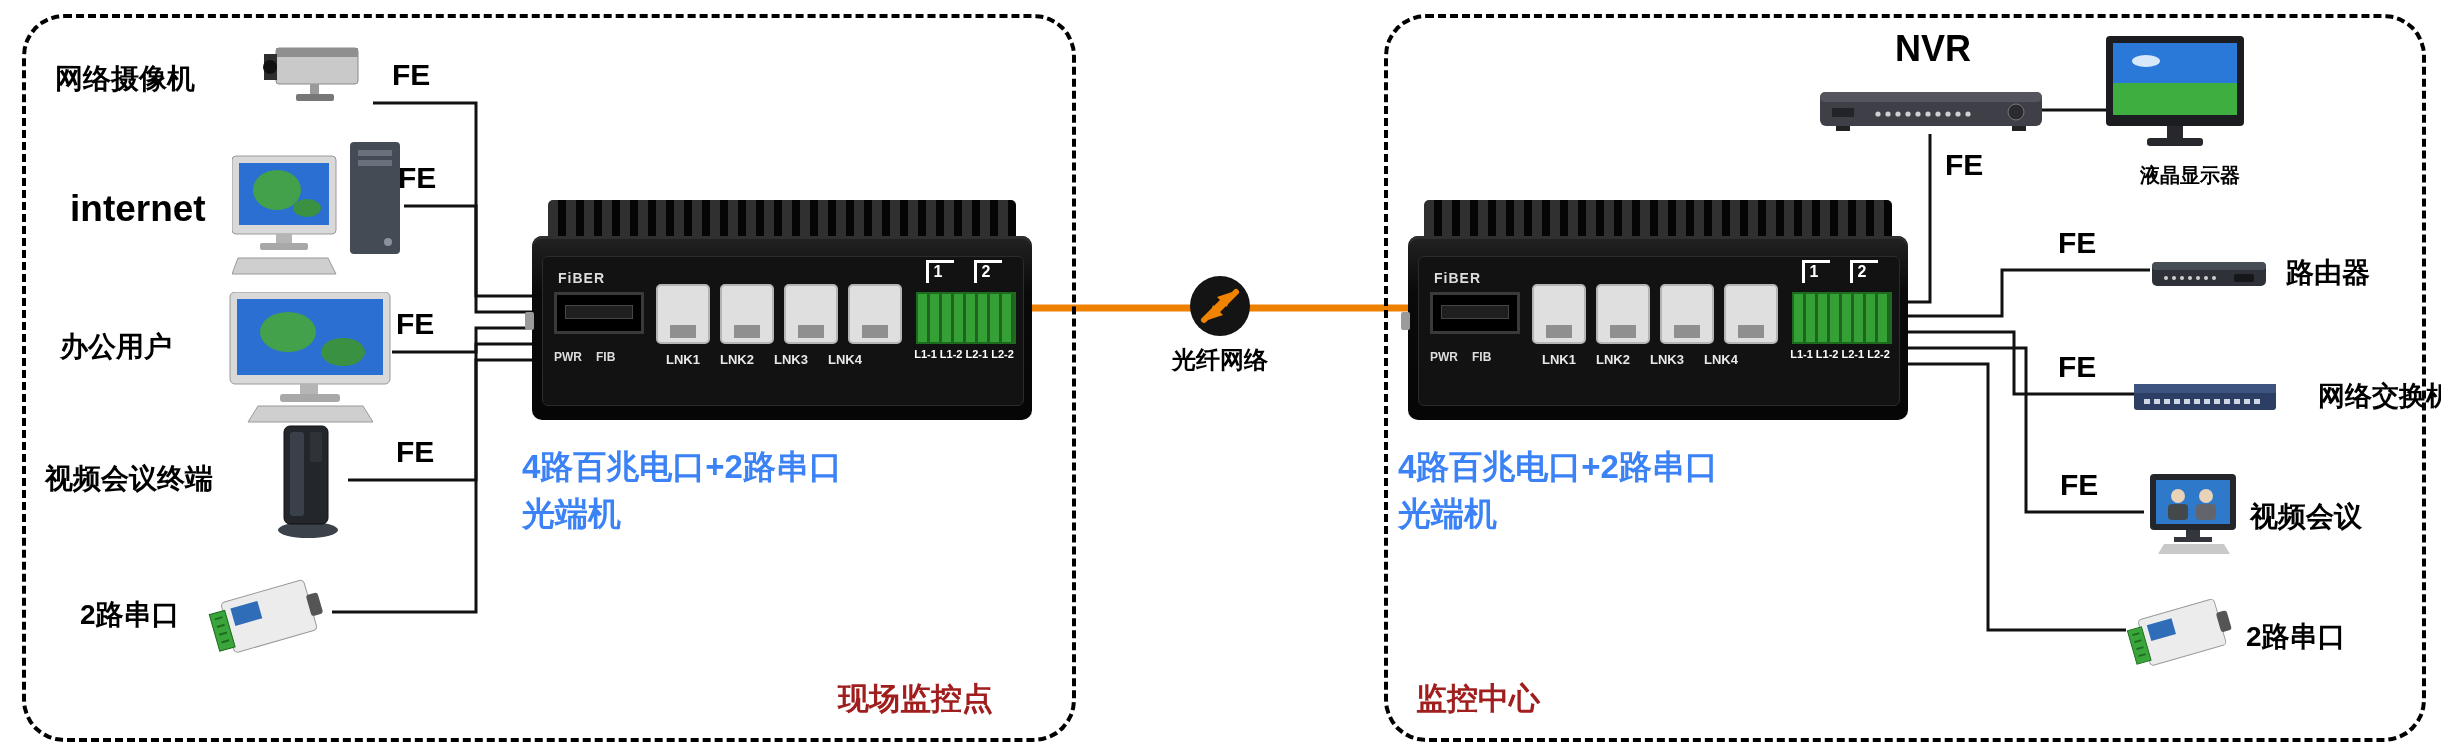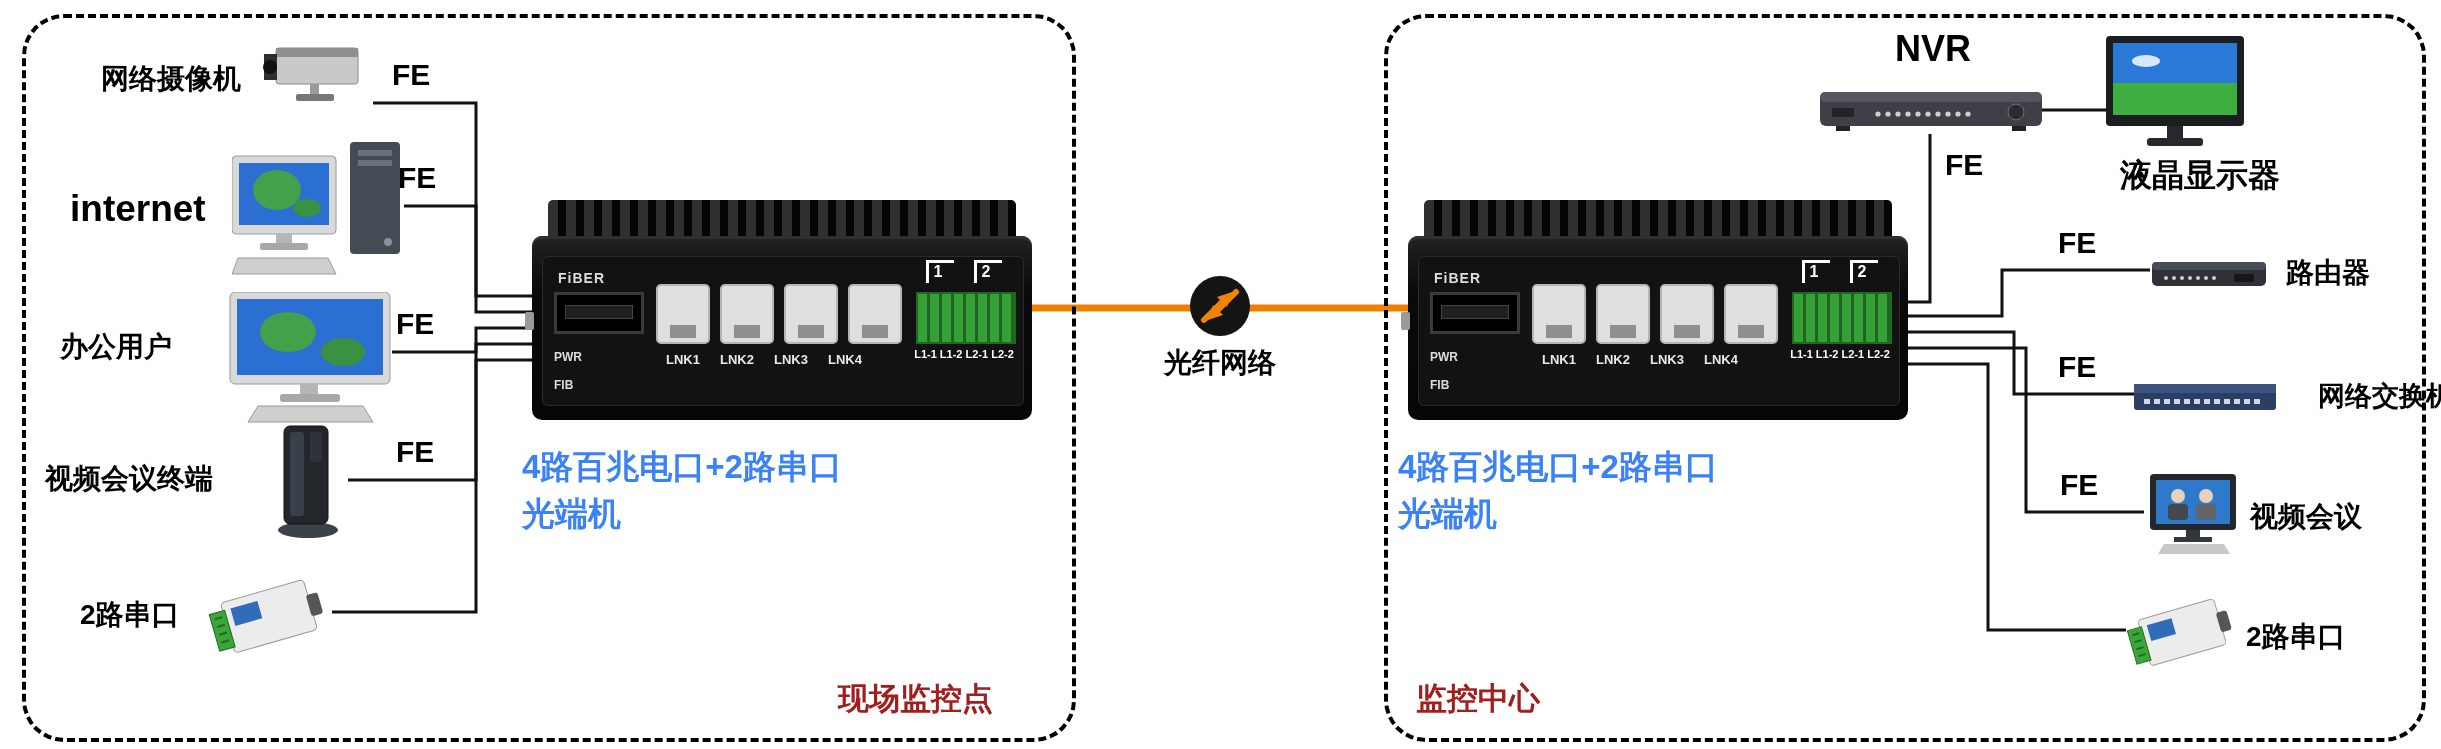--- a/index.html
+++ b/index.html
@@ -6,38 +6,38 @@
   .canvas{position:relative;width:2441px;height:749px;background:#fff;overflow:hidden;
           font-family:"Liberation Sans","DejaVu Sans",sans-serif;}
   .lines-layer{position:absolute;left:0;top:0;width:2441px;height:749px;z-index:0;}
   .site-box{position:absolute;border:4px dashed #000;border-radius:42px;z-index:1;background:transparent;}
   .box-left{left:22px;top:14px;width:1046px;height:720px;}
   .box-right{left:1384px;top:14px;width:1034px;height:720px;}
   .lbl{position:absolute;font-weight:bold;color:#000;white-space:nowrap;z-index:3;}
   .fe{position:absolute;font-weight:bold;font-size:30px;color:#000;z-index:3;}
   .site-name{position:absolute;font-weight:bold;font-size:31px;color:#a01e1e;z-index:3;}
   .cap{position:absolute;width:520px;text-align:left;font-weight:bold;font-size:33px;color:#3b82f6;line-height:1.42;z-index:3;}
-  .fiber-label{position:absolute;left:1120px;top:344px;width:200px;text-align:center;font-weight:bold;font-size:28px;color:#000;z-index:3;}
+  .fiber-label{position:absolute;left:1120px;top:344px;width:200px;text-align:center;font-weight:bold;font-size:24px;color:#000;z-index:3;}
   .icon{position:absolute;z-index:2;}
   .icon svg{display:block;width:100%;height:100%;}
 
   
   .converter{position:absolute;width:500px;height:220px;z-index:2;}
   .conv-fins{position:absolute;left:16px;right:16px;top:0;height:44px;border-radius:5px 5px 0 0;
              background:repeating-linear-gradient(90deg,#303030 0 10px,#050505 10px 18px);}
   .conv-body{position:absolute;left:0;top:36px;width:500px;height:184px;border-radius:10px;
              background:linear-gradient(#222 0%,#0a0a0a 30%,#060606 100%);
              box-shadow:inset 0 3px 0 #2f2f2f;}
   .conv-face{position:absolute;left:10px;top:56px;width:480px;height:148px;border-radius:6px;
              background:#121212;border:1px solid #2b2b2b;}
   .conv-stub{position:absolute;left:-7px;top:112px;width:9px;height:18px;background:#9a9a9a;border-radius:2px;}
   .conv-fiber-label{position:absolute;left:26px;top:64px;color:#ddd;font-size:14px;letter-spacing:1px;font-weight:bold;margin-top:6px;}
   .sfp{position:absolute;left:22px;top:92px;width:84px;height:36px;background:#000;border:3px solid #3a3a3a;}
   .sfp::after{content:"";position:absolute;left:8px;top:10px;right:8px;height:12px;background:#1f1f1f;border:1px solid #454545;}
-  .pwrfib{position:absolute;left:22px;top:150px;color:#ddd;font-size:12px;display:flex;gap:14px;font-weight:bold;flex-direction:column;}
+  .pwrfib{position:absolute;left:22px;top:150px;color:#ddd;font-size:12px;display:flex;gap:14px;font-weight:bold;}
   .ports{position:absolute;left:124px;top:84px;display:flex;gap:10px;}
   .port{width:50px;height:56px;background:#dfdfdf;border:2px solid #b5b5b5;border-radius:5px;position:relative;}
   .port::after{content:"";position:absolute;left:50%;transform:translateX(-50%);bottom:4px;width:26px;height:13px;background:#8f8f8f;}
   .port-labels{position:absolute;left:124px;top:152px;display:flex;}
   .port-labels span{width:54px;text-align:center;color:#e8e8e8;font-size:13px;font-weight:bold;}
   .terminal{position:absolute;left:384px;top:92px;width:96px;height:48px;background:#35a035;border:2px solid #1d6b1d;
             background-image:repeating-linear-gradient(90deg,transparent 0 9px,rgba(0,0,0,.38) 9px 12px);}
   .term-top{position:absolute;left:384px;top:60px;width:96px;display:flex;justify-content:space-around;}
   .tg{border-top:3px solid #fff;border-left:3px solid #fff;padding:0 12px 2px 5px;color:#fff;font-weight:bold;font-size:16px;}
   .term-pins{position:absolute;left:368px;top:148px;width:128px;text-align:center;color:#fff;font-size:11px;font-weight:bold;white-space:nowrap;}
@@ -67,21 +67,21 @@
       <line x1="1204" y1="320" x2="1222" y2="302" stroke="#f08300" stroke-width="6" stroke-linecap="round"></line>
       <polygon points="1232,292 1227,307 1217,297" fill="#f08300"></polygon>
       <line x1="1236" y1="292" x2="1218" y2="310" stroke="#f08300" stroke-width="6" stroke-linecap="round"></line>
       <polygon points="1208,320 1223,315 1213,305" fill="#f08300"></polygon>
     </g>
   </svg>
 
   <div class="site-box box-left"></div>
   <div class="site-box box-right"></div>
 
-  <div class="lbl" style="left:55px;top:60px;font-size:28px;margin-left:46px;">网络摄像机</div>
+  <div class="lbl" style="left:55px;top:60px;font-size:28px;">网络摄像机</div>
   <div class="icon" style="left:262px;top:42px;width:110px;height:66px;">
     <svg viewBox="0 0 110 66">
       <rect x="14" y="6" width="82" height="36" rx="3" fill="#c9c9c9" stroke="#8a8a8a"></rect>
       <rect x="14" y="6" width="82" height="9" fill="#8f8f8f"></rect>
       <rect x="2" y="12" width="13" height="26" fill="#2e2e2e"></rect>
       <circle cx="8" cy="25" r="7" fill="#111"></circle>
       <rect x="48" y="42" width="9" height="10" fill="#9a9a9a"></rect>
       <rect x="34" y="52" width="38" height="7" rx="2" fill="#777"></rect>
     </svg>
   </div>
@@ -209,21 +209,21 @@
   <div class="icon" style="left:2106px;top:36px;width:138px;height:128px;">
     <svg viewBox="0 0 138 128">
       <rect x="0" y="0" width="138" height="90" rx="4" fill="#1b1d21"></rect>
       <rect x="7" y="7" width="124" height="72" fill="#2a78d8"></rect>
       <rect x="7" y="47" width="124" height="32" fill="#3dae3f"></rect>
       <ellipse cx="40" cy="25" rx="14" ry="6" fill="#eaf4ff" opacity="0.9"></ellipse>
       <rect x="61" y="90" width="16" height="12" fill="#26282d"></rect>
       <rect x="41" y="102" width="56" height="8" rx="3" fill="#26282d"></rect>
     </svg>
   </div>
-  <div class="lbl" style="left:2100px;top:154px;width:180px;text-align:right;font-size:32px;">液晶显示器</div>
+  <div class="lbl" style="left:2100px;top:162px;width:180px;text-align:center;font-size:20px;">液晶显示器</div>
 
   <div class="fe" style="left:2058px;top:226px;">FE</div>
   <div class="icon" style="left:2150px;top:246px;width:118px;height:48px;">
     <svg viewBox="0 0 118 48">
       <rect x="2" y="16" width="114" height="24" rx="5" fill="#2e3238"></rect>
       <rect x="2" y="16" width="114" height="8" rx="4" fill="#474d55"></rect>
       <g fill="#d0d0d0">
         <circle cx="16" cy="32" r="2"></circle>
           <circle cx="24" cy="32" r="2"></circle>
           <circle cx="32" cy="32" r="2"></circle>

